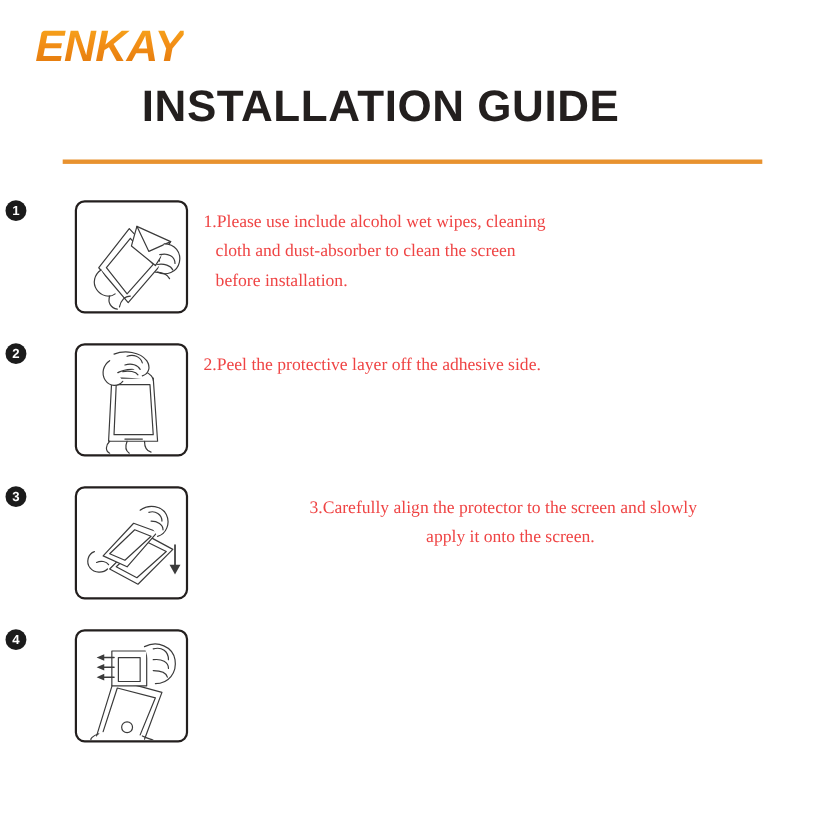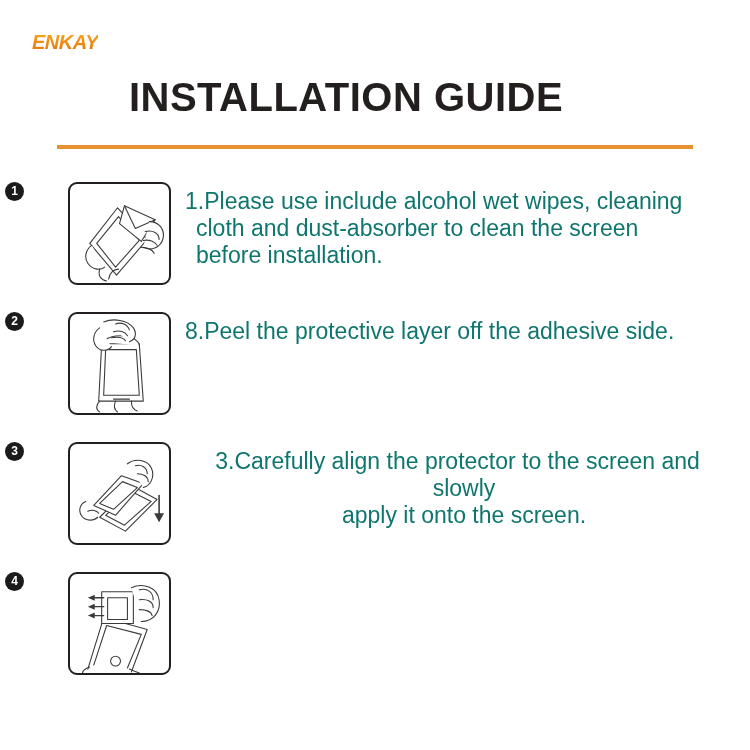--- a/index.html
+++ b/index.html
@@ -21,21 +21,21 @@
     left: 30px;
     top: 25px;
     height: 34px;
     display: flex;
     align-items: center;
   }
   .logo-text {
     font-family: "Liberation Sans", sans-serif;
     font-weight: bold;
     font-style: italic;
-    font-size: 20px;
+    font-size: 40px;
     letter-spacing: -0.5px;
     line-height: 1;
     background: linear-gradient(180deg, #F7A81B 0%, #F28E16 45%, #E2780C 100%);
     -webkit-background-clip: text;
     background-clip: text;
     color: transparent;
     -webkit-text-fill-color: transparent;
     position: relative;
     padding-left: 2px;
   }
@@ -120,24 +120,24 @@
     font-size: 12px;
     line-height: 19px;
     text-align: center;
     z-index: 4;
   }
   .step-text {
     position: absolute;
     left: 185px;
     top: 10px;
     width: 510px;
-    font-family: Liberation Sans, sans-serif;
-    font-size: 23px;
+    font-family: Liberation Serif, serif;
+    font-size: 16px;
     line-height: 27px;
-    color: #0f766e;
+    color: #ef4444;
     white-space: pre-line;
     text-indent: -11px;
     padding-left: 11px;
   }
   .step-text.indent-wide {
     text-indent: -13px;
     padding-left: 24px;
     text-align: center;
   }
 </style>
@@ -200,21 +200,21 @@
 
           <path d="M30 14 C24 18 22 26 26 32 C30 38 38 38 42 33" fill="#ffffff"></path>
 
           <path d="M30 88 C26 92 26 97 30 99"></path>
           <path d="M46 88 C44 93 45 97 48 99"></path>
           <path d="M62 88 C62 93 64 97 68 98"></path>
         </g>
       </svg>
     </div>
     <div class="step-badge">2</div>
-    <div class="step-text">8.Peel the protective layer off the adhesive side.</div>
+    <div class="step-text">2.Peel the protective layer off the adhesive side.</div>
   </div>
 
   <div class="step-row">
     <div class="fig-box">
       <svg viewBox="0 0 100 100" xmlns="http://www.w3.org/2000/svg">
         <g fill="none" stroke="#3b3b3b" stroke-width="1.1" stroke-linecap="round" stroke-linejoin="round">
 
           <path d="M30 74 L62 42 L88 56 L56 88 Z" fill="#ffffff"></path>
           <path d="M36 72 L62 48 L82 58 L55 82 Z"></path>
 

